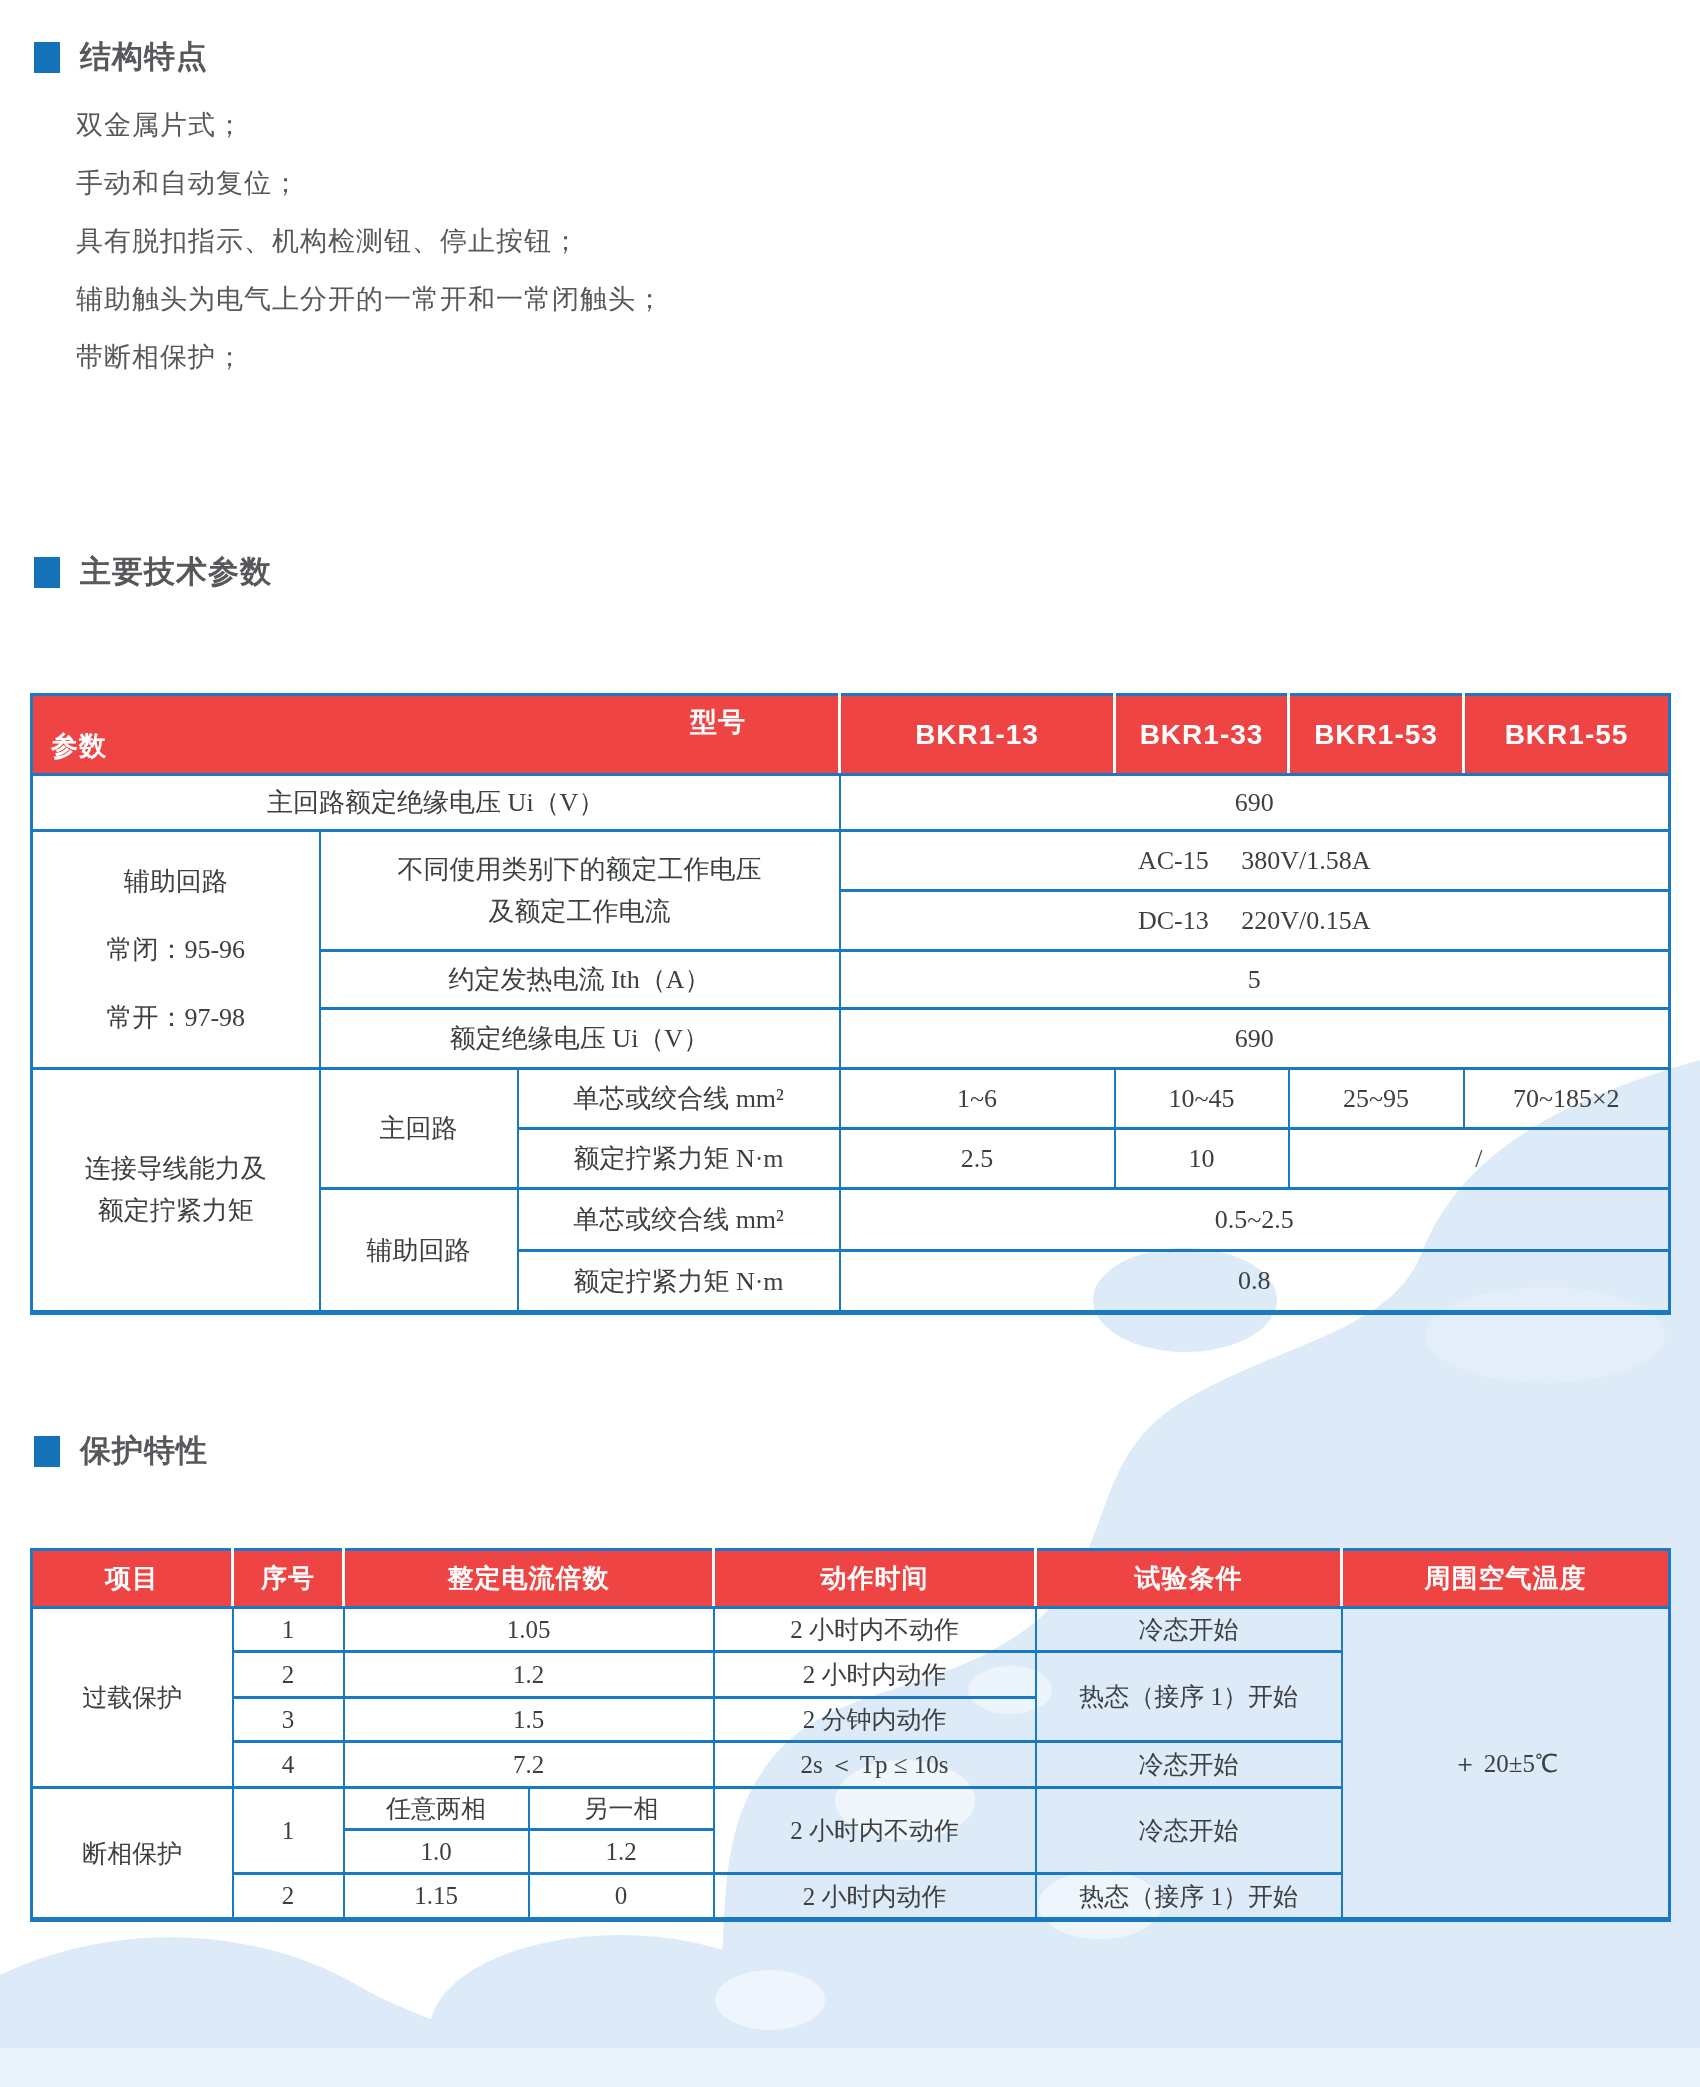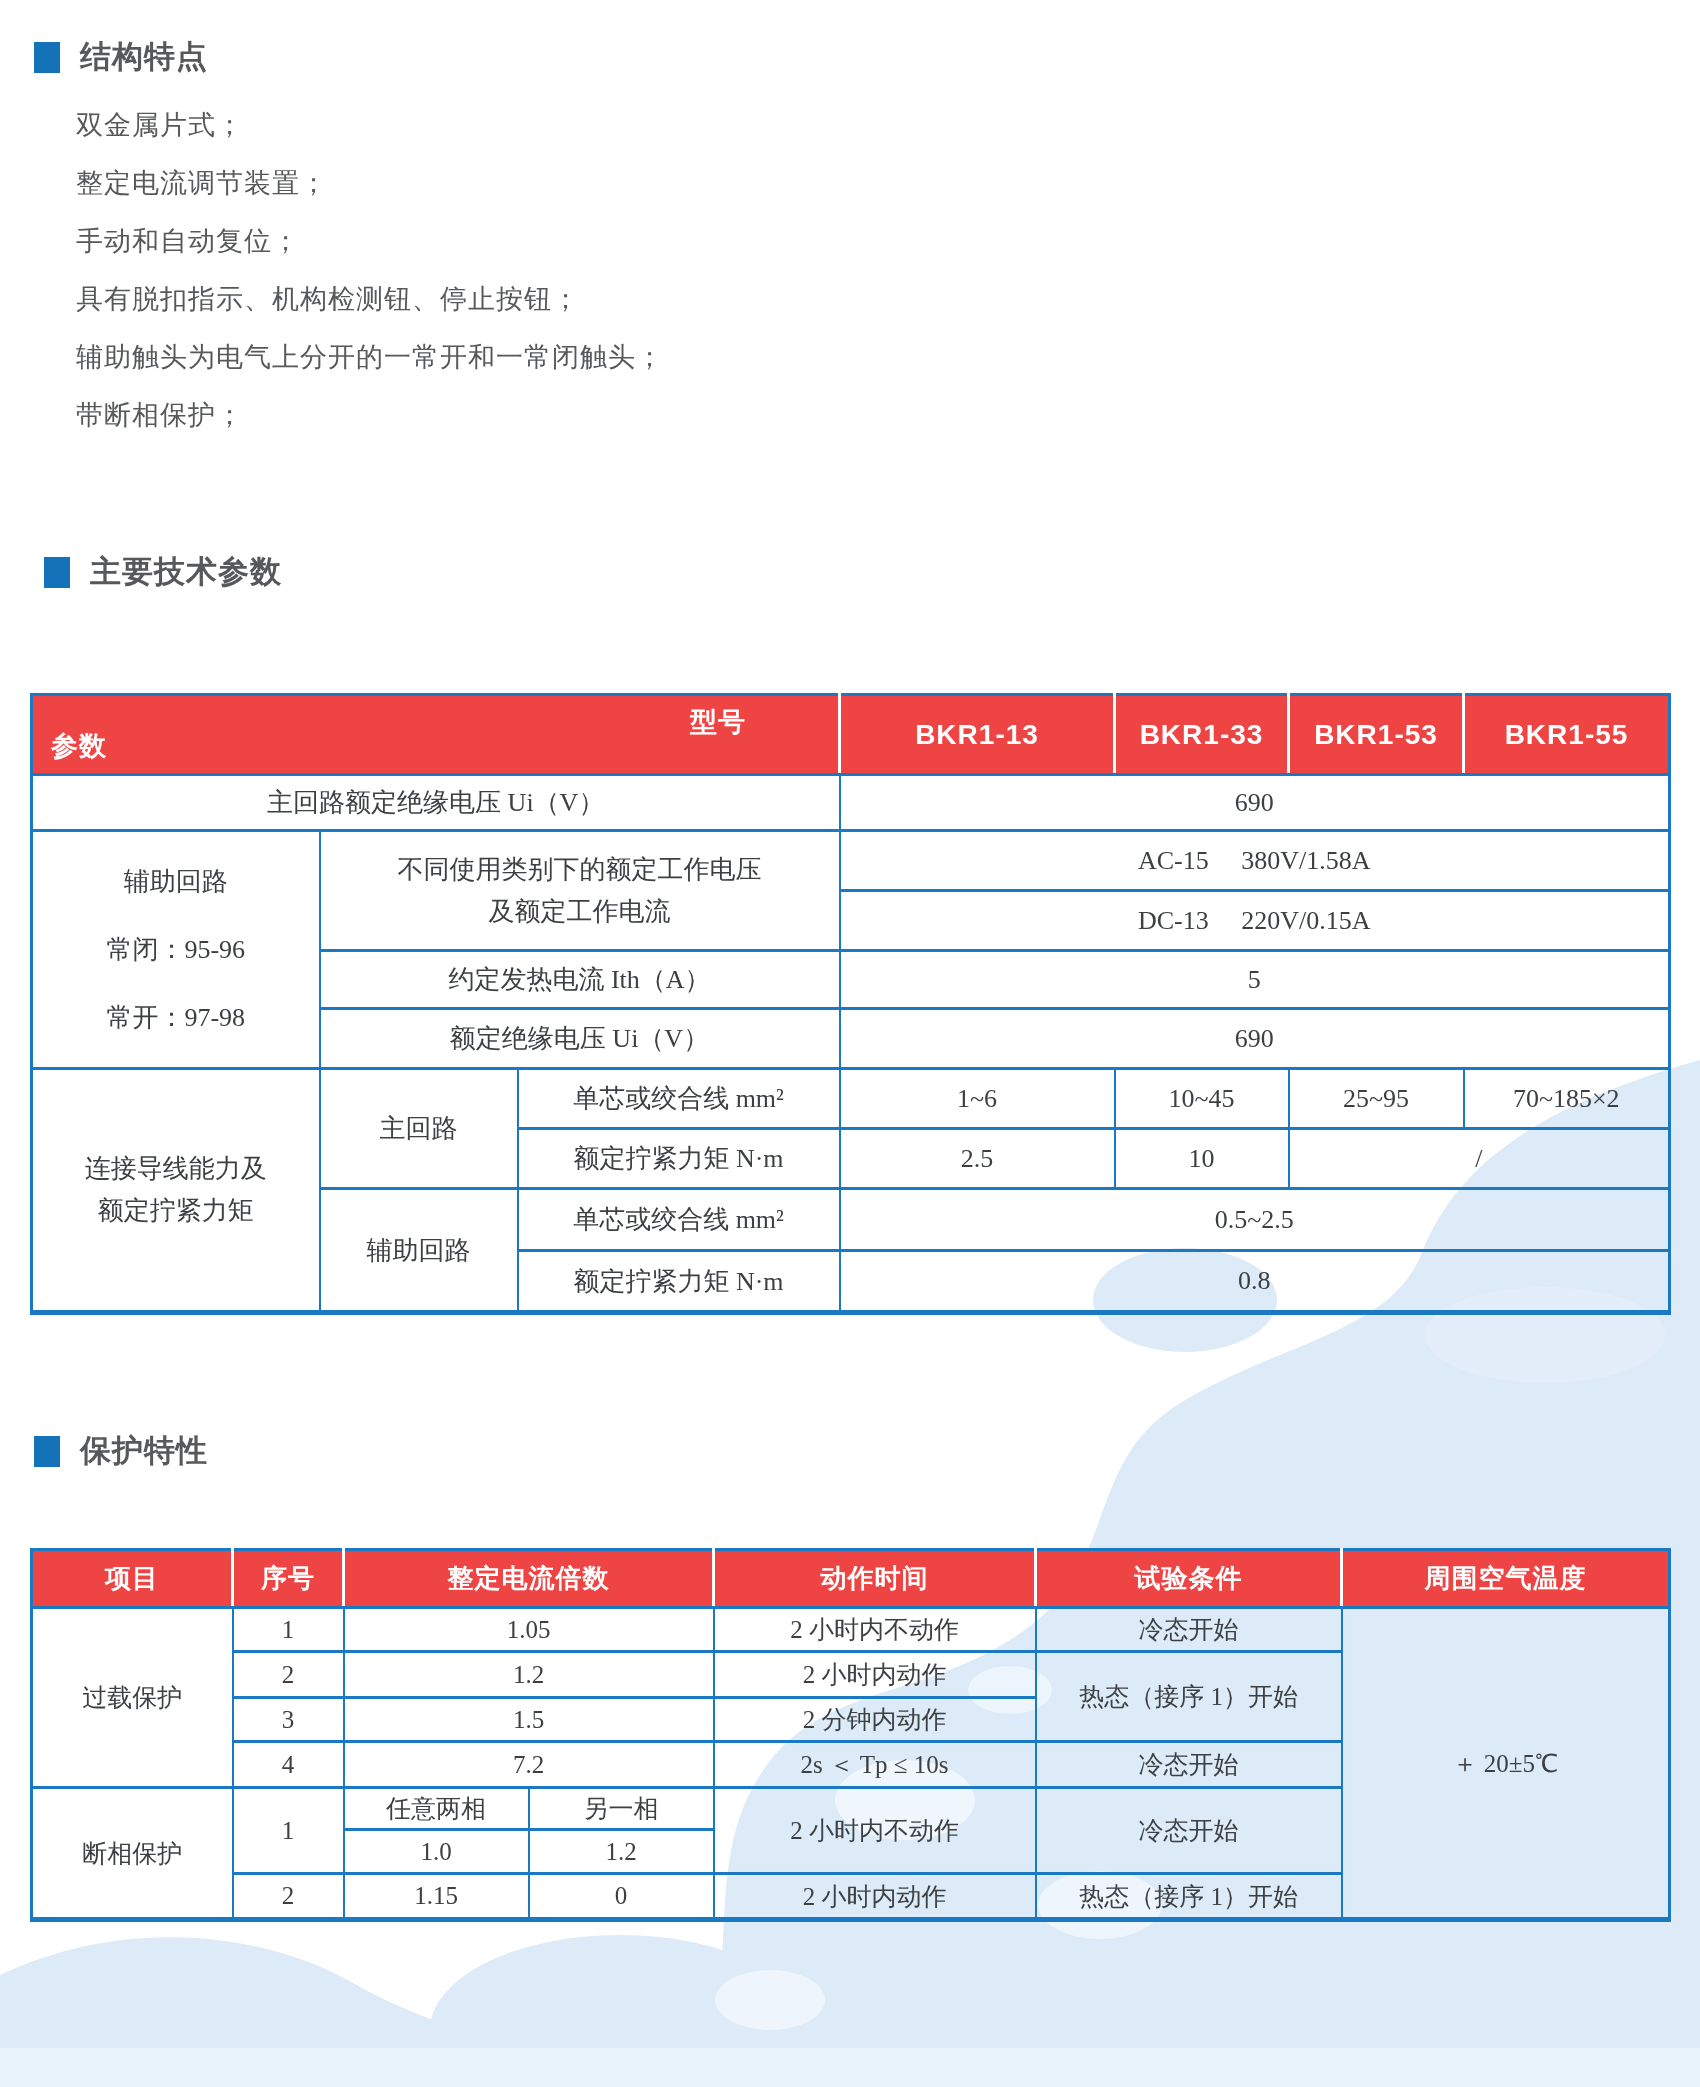--- a/index.html
+++ b/index.html
@@ -80,28 +80,27 @@
   <rect fill="#e9f3fb" x="0" y="2048" width="1700" height="39"></rect>
 </svg>
 
 <div class="layer sec-head" style="left:34px;top:36px;">
   <span class="sec-square"></span>
   <span class="sec-title">结构特点</span>
 </div>
 
 <div class="layer" id="features-list">
   <div class="feat-item">双金属片式；</div>
-  <div class="feat-item">整定电流调节装置；</div>
   <div class="feat-item">手动和自动复位；</div>
   <div class="feat-item">具有脱扣指示、机构检测钮、停止按钮；</div>
   <div class="feat-item">辅助触头为电气上分开的一常开和一常闭触头；</div>
   <div class="feat-item">带断相保护；</div>
 </div>
 
-<div class="layer sec-head" style="left:44px;top:551px;">
+<div class="layer sec-head" style="left:34px;top:551px;">
   <span class="sec-square"></span>
   <span class="sec-title">主要技术参数</span>
 </div>
 
 <table class="layer dtable" id="table1">
   <colgroup>
     <col style="width:288px">
       <col style="width:198px">
       <col style="width:322px">
     <col style="width:275px">

